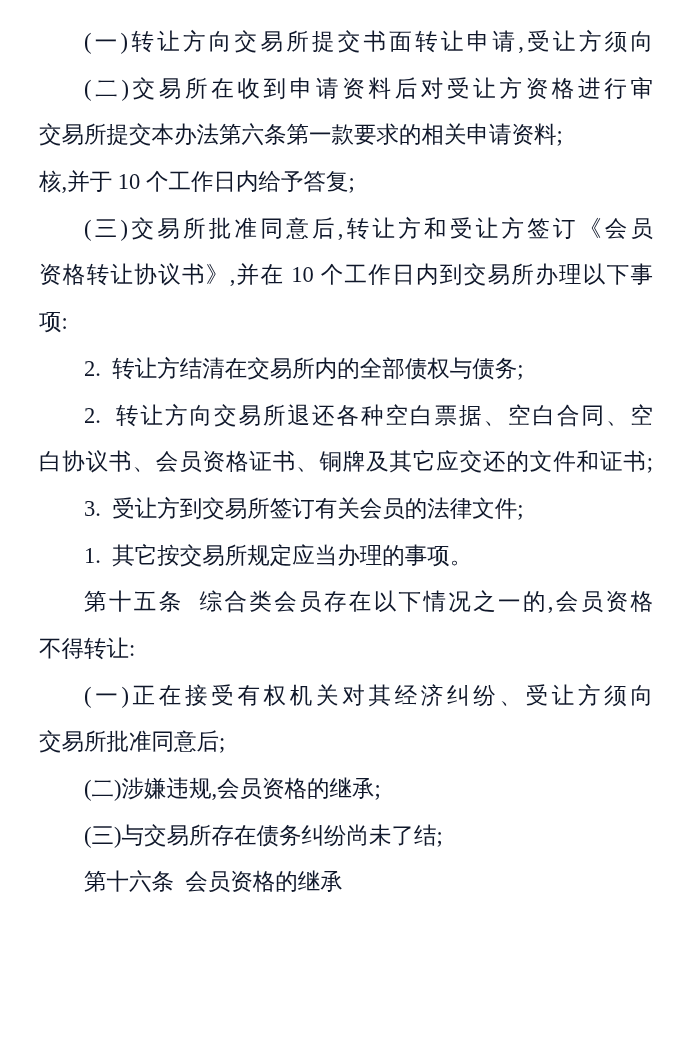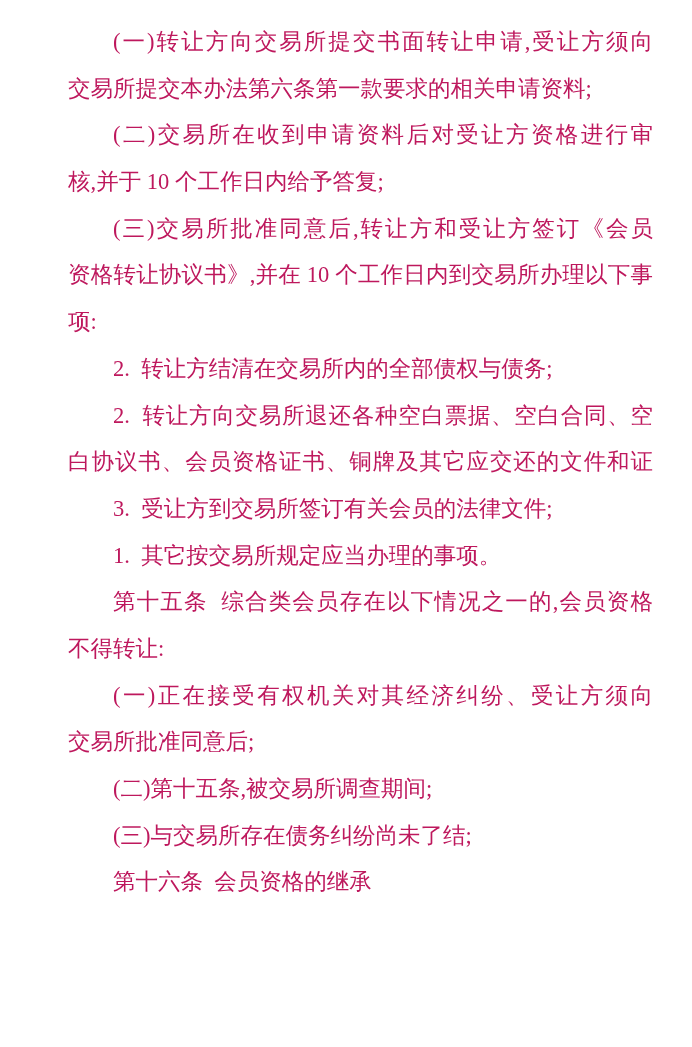--- a/index.html
+++ b/index.html
@@ -19,50 +19,49 @@
     height: 1047px;
     box-sizing: border-box;
     background: #ffffff;
     padding: 19px 39px 0 39px;
     overflow: hidden;
   }
   .doc-line {
     font-size: 22.5px;
     line-height: 46.7px;
     height: 46.7px;
-    color: #be185d;
+    color: #0f172a;
     white-space: pre-wrap;
     overflow: hidden;
-    margin-left: 29px;
   }
   .doc-line.indent {
     text-indent: 2em;
   }
   
   .doc-line.full {
     text-align: justify;
     text-align-last: justify;
   }
 </style>
 </head>
 <body>
 
 <main class="page">
   <div class="doc-line indent full">(一)转让方向交易所提交书面转让申请,受让方须向</div>
+  <div class="doc-line indent full">(二)交易所在收到申请资料后对受让方资格进行审</div>
   <div class="doc-line">交易所提交本办法第六条第一款要求的相关申请资料;</div>
-  <div class="doc-line indent full">(二)交易所在收到申请资料后对受让方资格进行审</div>
   <div class="doc-line">核,并于 10 个工作日内给予答复;</div>
   <div class="doc-line indent full">(三)交易所批准同意后,转让方和受让方签订《会员</div>
   <div class="doc-line full">资格转让协议书》,并在 10 个工作日内到交易所办理以下事</div>
   <div class="doc-line">项:</div>
   <div class="doc-line indent">2.  转让方结清在交易所内的全部债权与债务;</div>
   <div class="doc-line indent full">2.  转让方向交易所退还各种空白票据、空白合同、空</div>
   <div class="doc-line full">白协议书、会员资格证书、铜牌及其它应交还的文件和证书;</div>
   <div class="doc-line indent">3.  受让方到交易所签订有关会员的法律文件;</div>
   <div class="doc-line indent">1.  其它按交易所规定应当办理的事项。</div>
   <div class="doc-line indent full">第十五条  综合类会员存在以下情况之一的,会员资格</div>
   <div class="doc-line">不得转让:</div>
   <div class="doc-line indent full">(一)正在接受有权机关对其经济纠纷、受让方须向</div>
   <div class="doc-line">交易所批准同意后;</div>
-  <div class="doc-line indent">(二)第十五条,被交易所调查期间;</div>
+  <div class="doc-line indent">(二)涉嫌违规,会员资格的继承;</div>
   <div class="doc-line indent">(三)与交易所存在债务纠纷尚未了结;</div>
   <div class="doc-line indent">第十六条  会员资格的继承</div>
 </main>
 
 </body></html>

